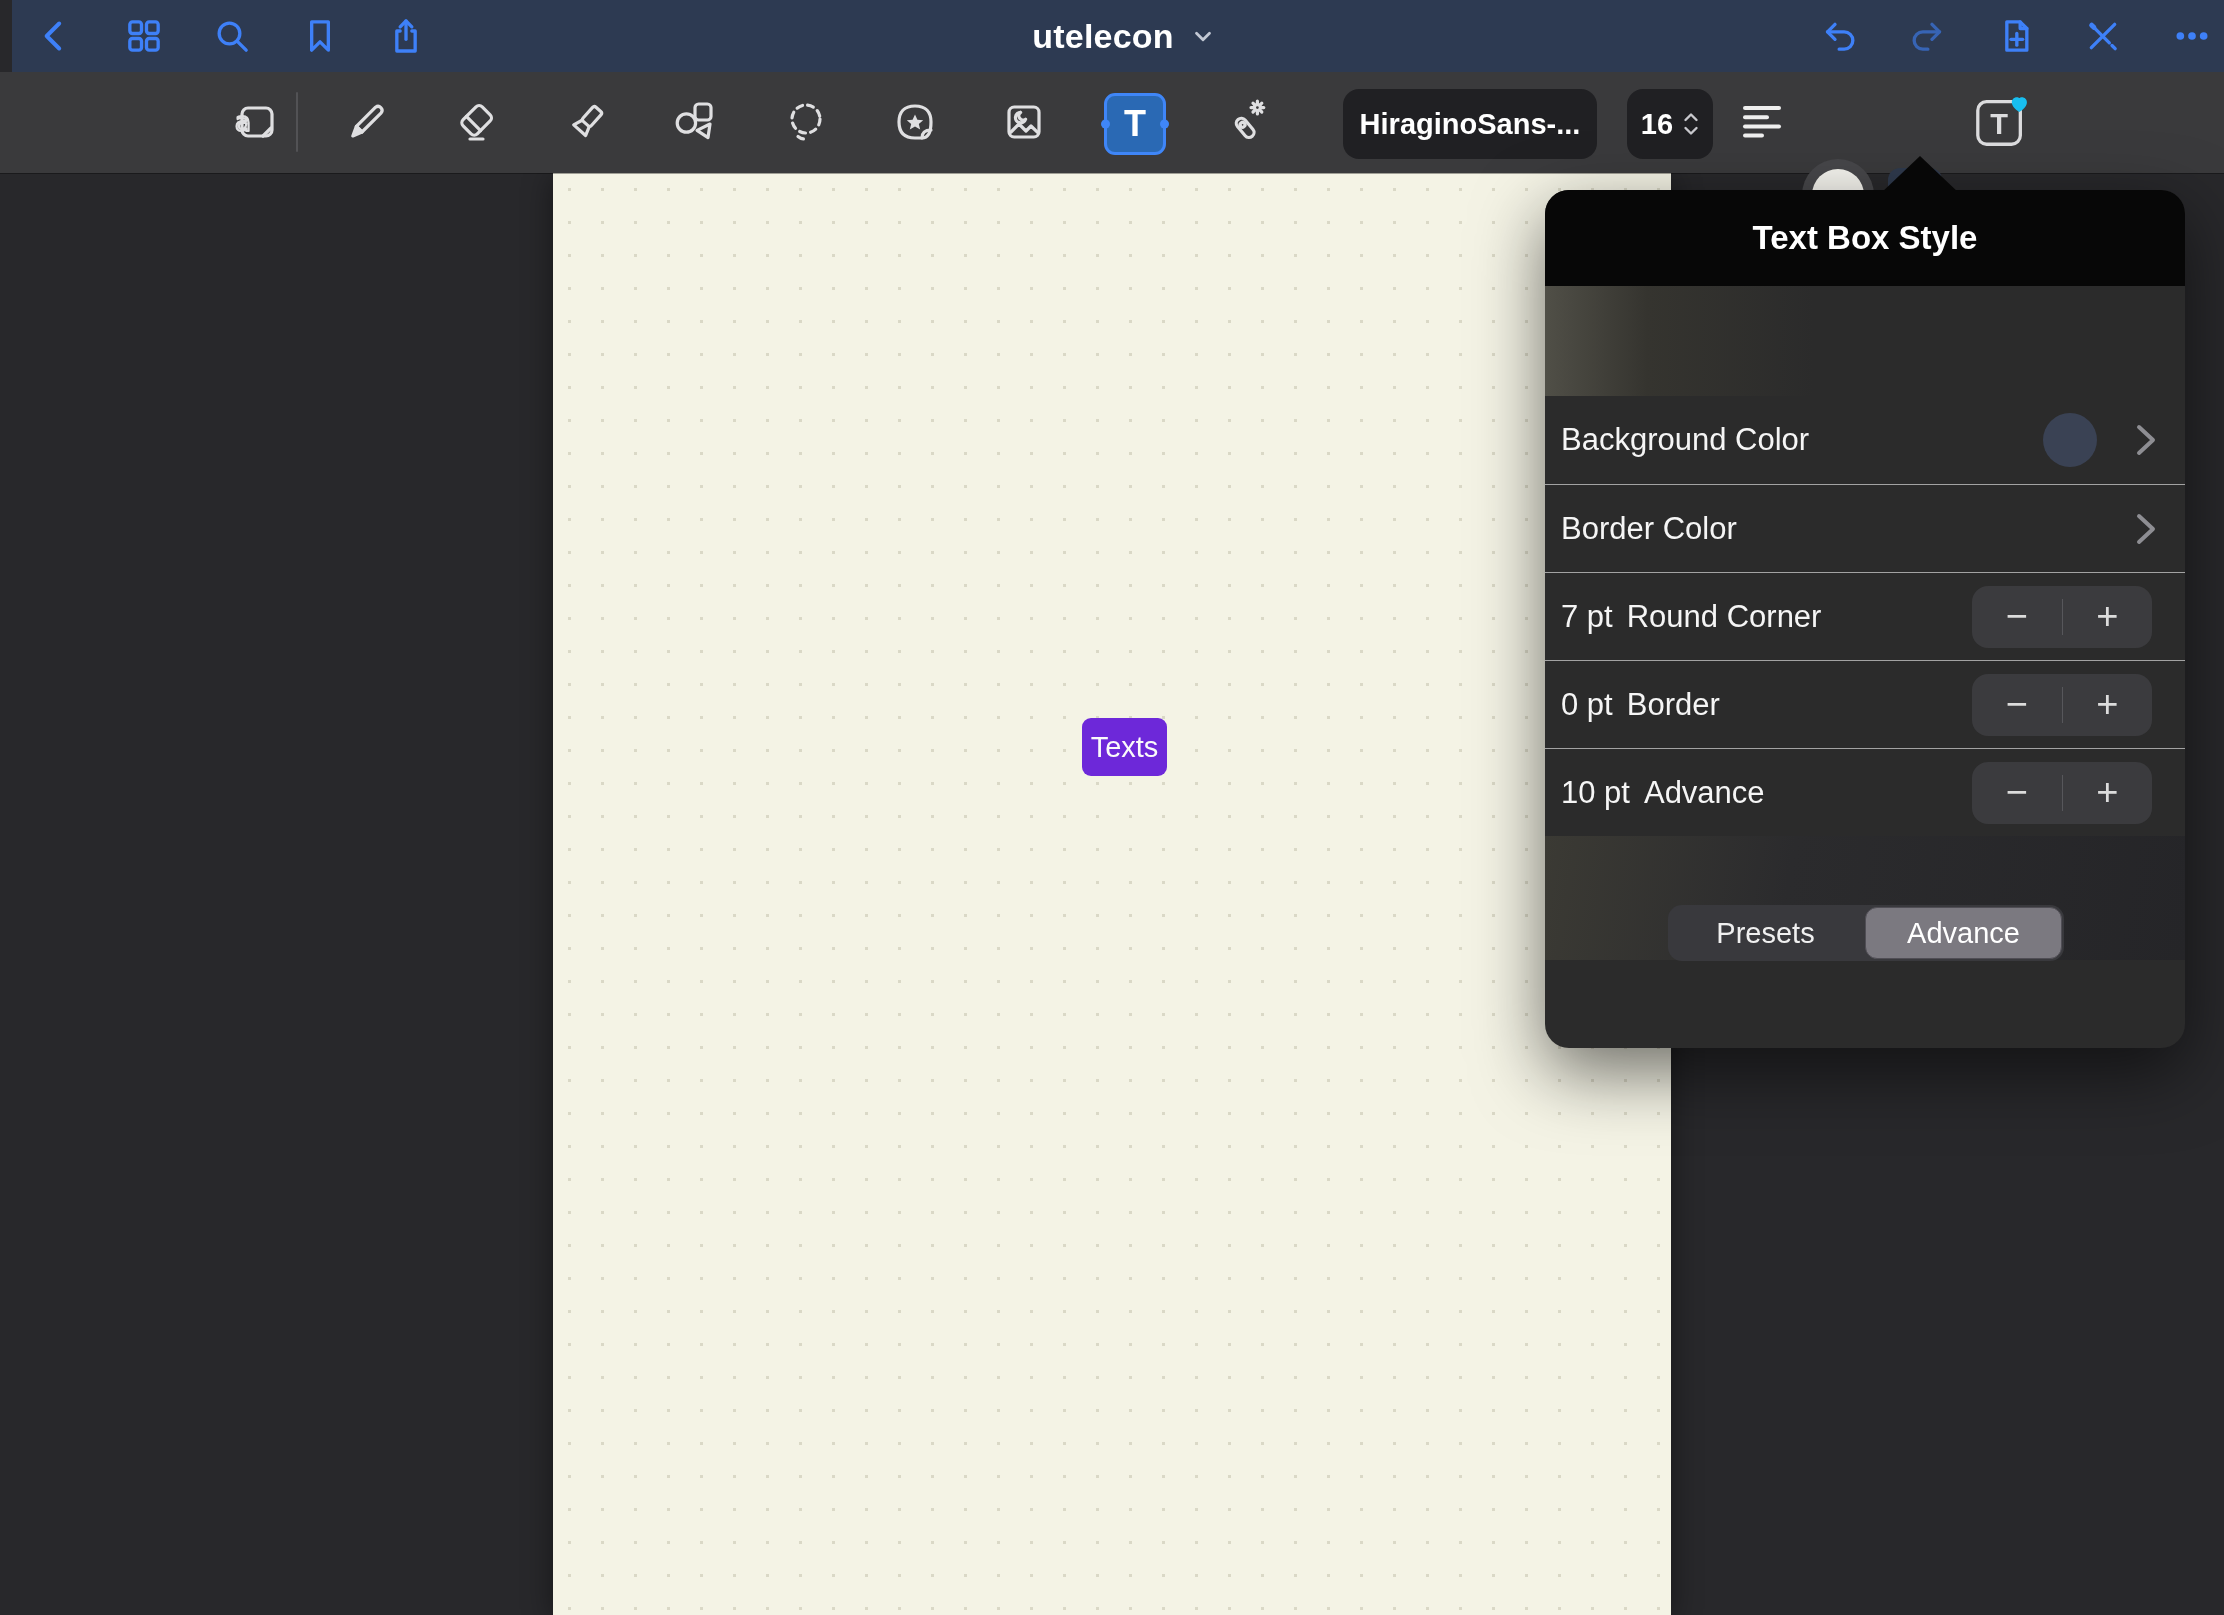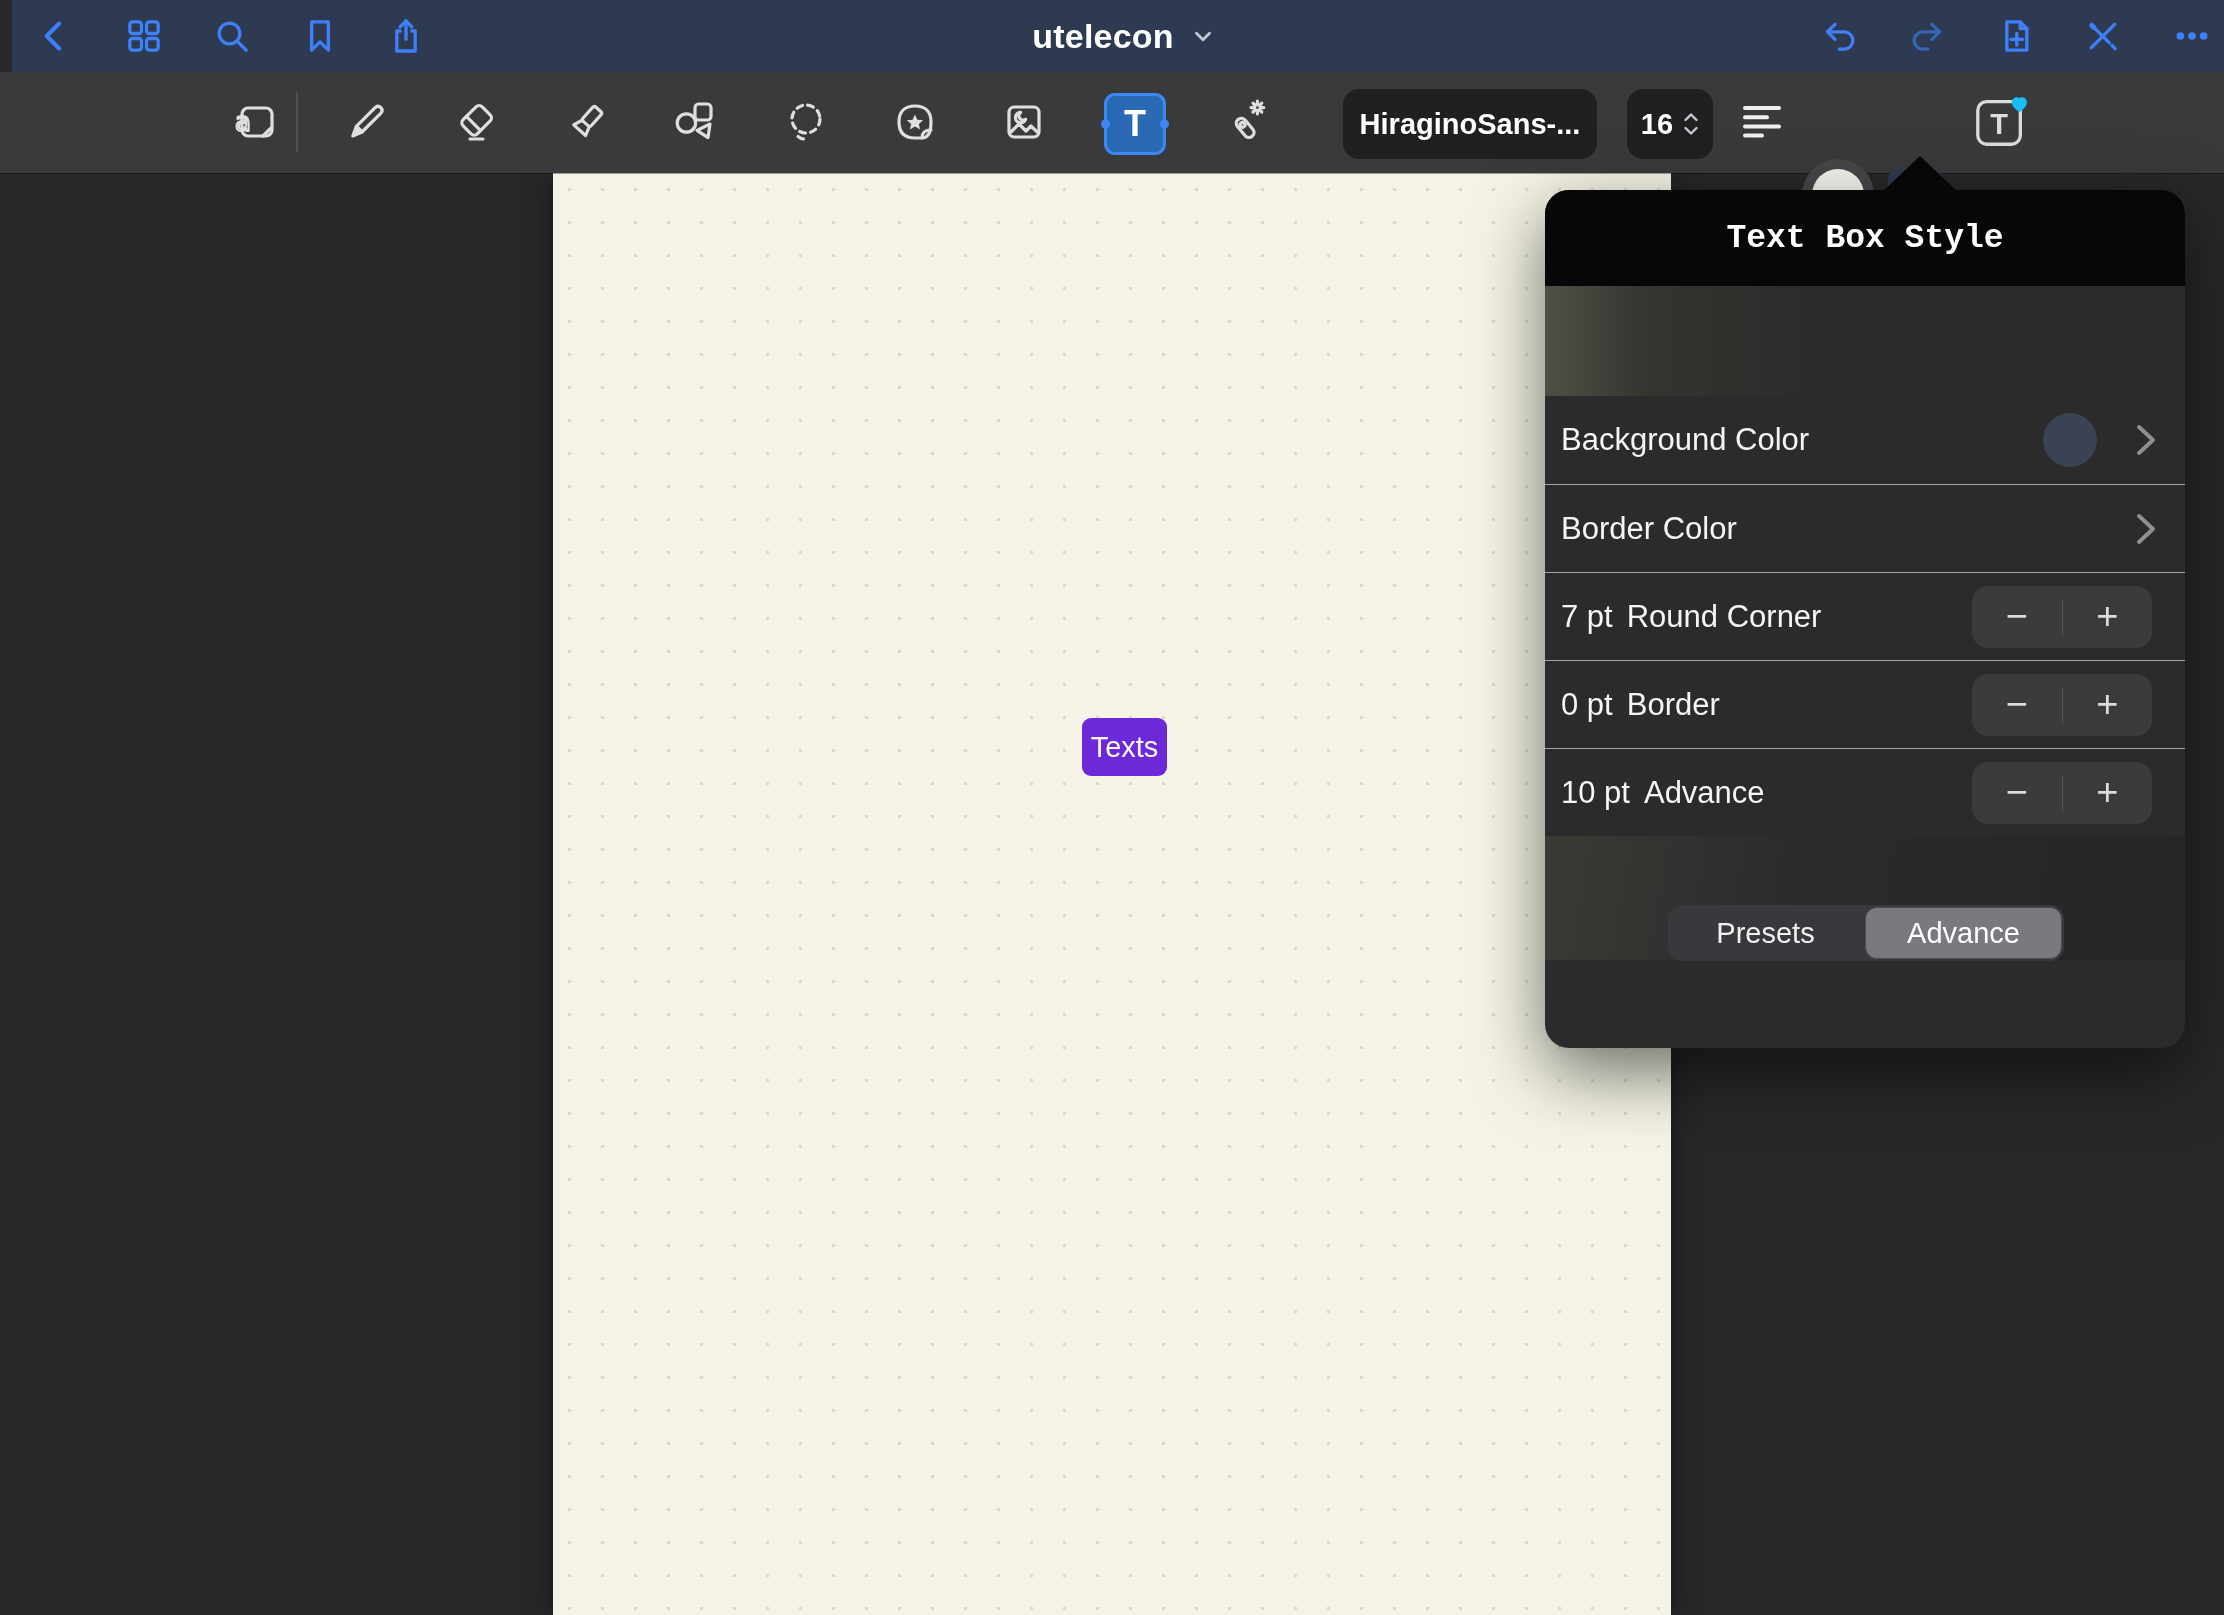--- a/index.html
+++ b/index.html
@@ -38,21 +38,21 @@
           background-size:33px 33px; }
   #canvas-textbox { position:absolute; left:1082px; top:545px; width:85px; height:58px; background:#6d28d9; border-radius:9px;
           display:flex; align-items:center; justify-content:center; color:#FAFAFA; font-size:29px; }
 
   
   #popover-arrow { position:absolute; left:1880px; top:156px; width:0; height:0; z-index:40;
           border-left:40px solid transparent; border-right:40px solid transparent; border-bottom:38px solid #070707; }
   #popover { position:absolute; left:1545px; top:190px; width:640px; height:858px; border-radius:24px; background:#2B2B2B;
           box-shadow:0 24px 70px rgba(0,0,0,.55); overflow:hidden; z-index:39; }
   #panel-header { height:96px; background:#070707; display:flex; align-items:center; justify-content:center; }
-  #panel-title { color:#FFFFFF; font-size:33px; font-weight:600;font-family:Liberation Mono, monospace; }
+  #panel-title { color:#FFFFFF; font-size:33px; font-weight:600; }
   #panel-band { height:110px; background:linear-gradient(90deg,#504F47 0%,#35342F 16%,#2B2B2B 42%); }
   .prow { position:relative; height:88px; display:flex; align-items:center; padding-left:16px; }
   .prow + .prow { border-top:1px solid #a3a3a3; }
   .prow-label { color:#F5F5F5; font-size:31px; }
   .prow-value { color:#F5F5F5; font-size:31px; margin-right:14px; }
   .chev { position:absolute; right:26px; top:50%; transform:translateY(-50%); width:26px; height:38px; }
   .swatch-circle { position:absolute; right:88px; top:50%; transform:translateY(-50%); width:54px; height:54px; border-radius:50%; background:#3A4254; }
   .stepper { position:absolute; right:33px; top:50%; transform:translateY(-50%); width:180px; height:62px; background:#3B3B3E;
              border-radius:16px; display:flex; }
   .step-btn { flex:1; display:flex; align-items:center; justify-content:center; color:#DCDCDC; font-size:38px; font-weight:300; }

